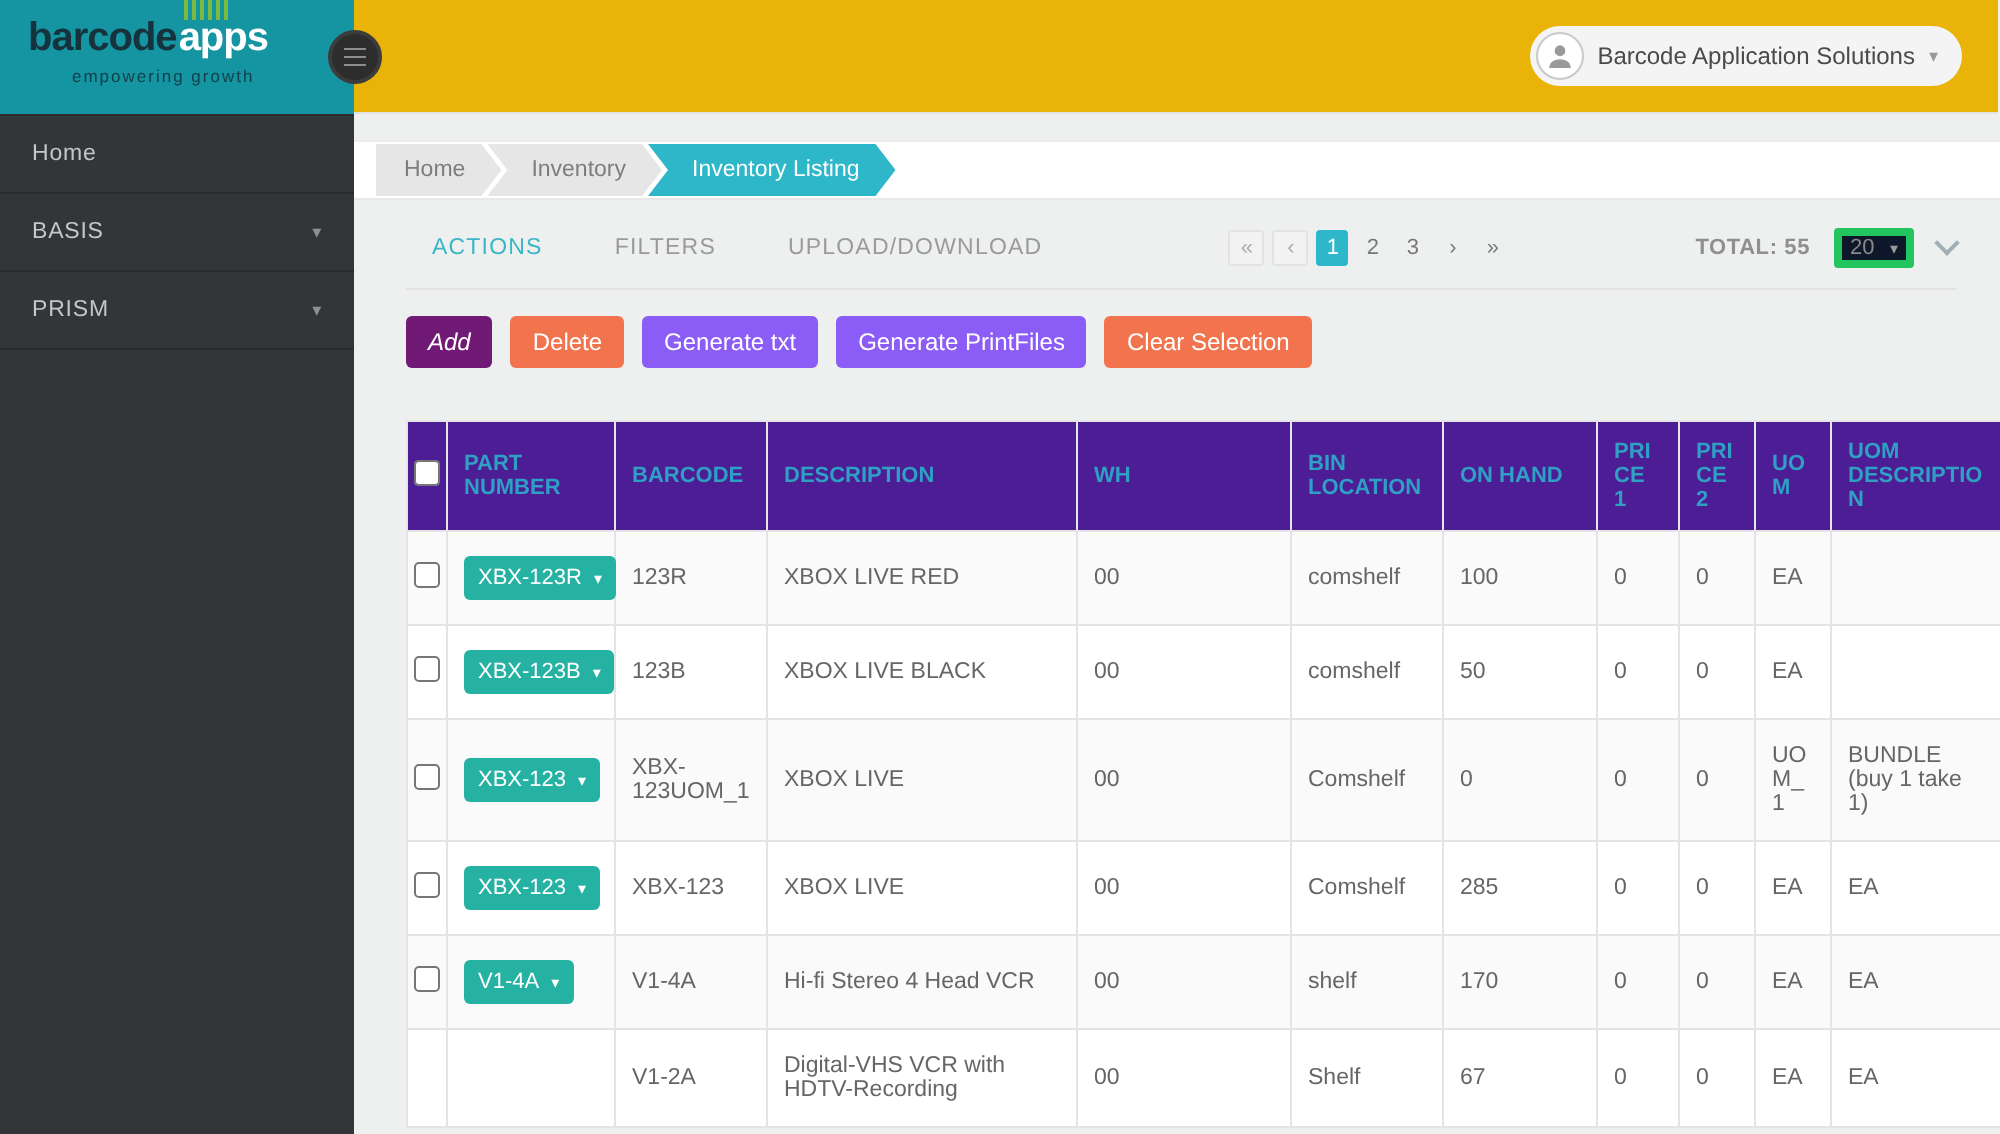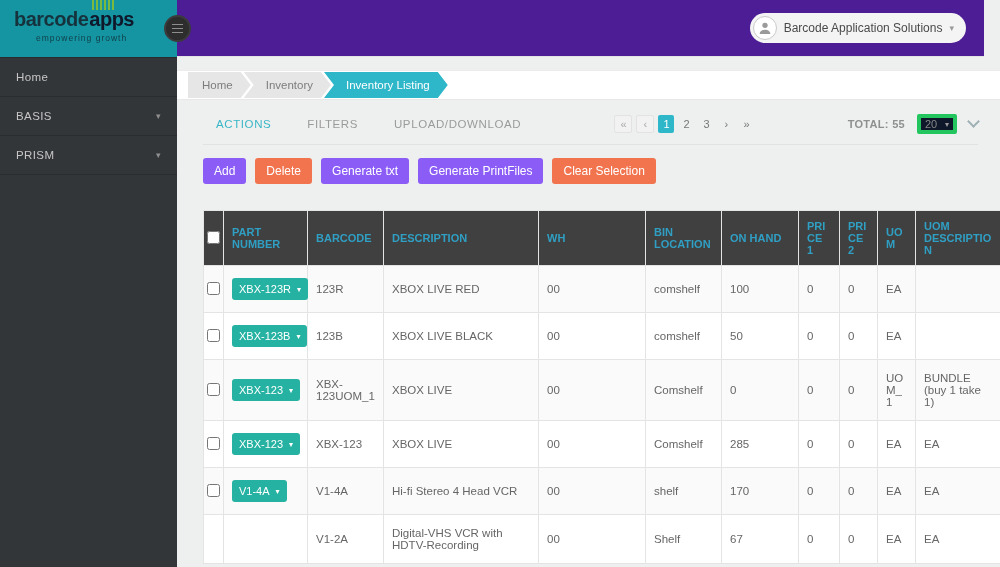--- a/index.html
+++ b/index.html
@@ -7,31 +7,31 @@
   .app { position:relative; width:1000px; height:567px; background:#eef0f0; overflow:hidden; }
 
   
   .sidebar { position:absolute; left:0; top:0; width:177px; height:567px; background:#333639; z-index:2; }
   .logo-block { height:57px; background:#1594a2; padding:9px 0 0 14px; position:relative; }
   .logo-line { display:flex; align-items:flex-end; line-height:1; }
   .brand-primary { font-size:20px; font-weight:bold; color:#16323c; letter-spacing:-0.5px; }
   .brand-apps-wrap { position:relative; margin-left:1px; }
   .barcode-glyph { position:absolute; top:-10px; left:3px; width:24px; height:11px;
      background:repeating-linear-gradient(90deg,#7cb93f 0 2px, transparent 2px 4px); }
-  .brand-secondary { font-size:20px; font-weight:bold; color:#0f172a; letter-spacing:-0.5px; }
+  .brand-secondary { font-size:20px; font-weight:bold; color:#ffffff; letter-spacing:-0.5px; }
   .tagline { margin-top:4px; margin-left:22px; font-size:8.5px; color:#10424b; letter-spacing:1px; }
 
   .side-nav { border-top:1px solid #2a2c2e; }
   .side-item { height:39px; display:flex; align-items:center; justify-content:space-between;
      padding:0 16px; color:#c6c6c6; font-size:11.5px; letter-spacing:.4px;
      border-bottom:1px solid #2a2c2e; cursor:pointer; }
   .side-item .side-caret { color:#8f8f8f; font-size:9px; }
 
   
-  .topbar { position:absolute; left:177px; top:0; right:16px; height:57px; background:#4c1d95;
+  .topbar { position:absolute; left:177px; top:0; right:1px; height:57px; background:#eab308;
      border-bottom:1px solid #e3e3e3; z-index:1; }
   .menu-toggle { position:absolute; left:164px; top:15px; width:27px; height:27px; border-radius:50%;
      background:#2d2d2d; z-index:5; display:flex; flex-direction:column; align-items:center;
      justify-content:center; gap:2.5px; cursor:pointer; border:2px solid #3c3c3c; }
   .menu-toggle i { display:block; width:11px; height:1.5px; background:#8d8d8d; }
   .user-menu { position:absolute; right:18px; top:13px; display:flex; align-items:center; gap:7px;
      background:#f4f4f4; border-radius:16px; padding:3px 12px 3px 3px; cursor:pointer; }
   .avatar { width:24px; height:24px; border-radius:50%; background:#fff; border:1px solid #c9c9c9;
      display:flex; align-items:center; justify-content:center; overflow:hidden; }
   .user-label { font-size:12px; color:#4a4a4a; }
@@ -66,30 +66,30 @@
   .page-size { width:40px; height:20px; border:4px solid #22c55e; background:#0f172a; border-radius:2px;
      display:flex; align-items:center; justify-content:space-between; padding:0 4px; font-size:11px;
      color:#888; cursor:pointer; }
   .page-size .sel-caret { font-size:8px; color:#999; }
   .collapse-chevron { width:9px; height:9px; border-right:2px solid #9fb0b5; border-bottom:2px solid #9fb0b5;
      transform:rotate(45deg); margin-top:-5px; cursor:pointer; }
 
   .btn-row { margin:13px 26px 0; display:flex; gap:9px; }
   .btn { border:none; border-radius:3px; color:#fff; font-size:12px; padding:6px 11px;
      font-family:"Liberation Sans",sans-serif; cursor:pointer; }
-  .btn-add { background:#8b5cf6; }
+  .btn-add { background:#701a75;font-style:italic; }
   .btn-danger { background:#f2744e; }
   .btn-gray { background:#8b5cf6; }
 
   
   .inv-table { margin:26px 23px 0 26px; width:774px; border-collapse:collapse; table-layout:fixed;
      background:#fff; }
   .inv-table th, .inv-table td { border:1px solid #e4e4e4; font-size:11.5px; color:#666;
      padding:12px 8px; text-align:left; vertical-align:middle; word-wrap:break-word; }
-  .inv-table th { color:#2f9fc4; font-weight:bold; font-size:11px; padding:9px 8px; background:#404040; }
+  .inv-table th { color:#2f9fc4; font-weight:bold; font-size:11px; padding:9px 8px; background:#4c1d95; }
   .inv-table tbody tr:nth-child(odd) td { background:#fafafa; }
   .col-check { width:20px; padding:12px 3px !important; text-align:center !important; }
   .col-part { width:84px; }  .col-barcode { width:76px; } .col-desc { width:155px; }
   .col-wh { width:107px; }   .col-bin { width:76px; }     .col-onhand { width:77px; }
   .col-p1 { width:41px; }   .col-p2 { width:38px; }      .col-uom { width:38px; }
   .col-uomdesc { width:86px; }
   .inv-table input[type=checkbox] { width:13px; height:13px; cursor:pointer; }
   .part-btn { background:#25b2a2; color:#fff; border:none; border-radius:3px; padding:5px 7px;
      font-size:11px; display:inline-flex; align-items:center; gap:6px; cursor:pointer; white-space:nowrap;
      font-family:"Liberation Sans",sans-serif; }

